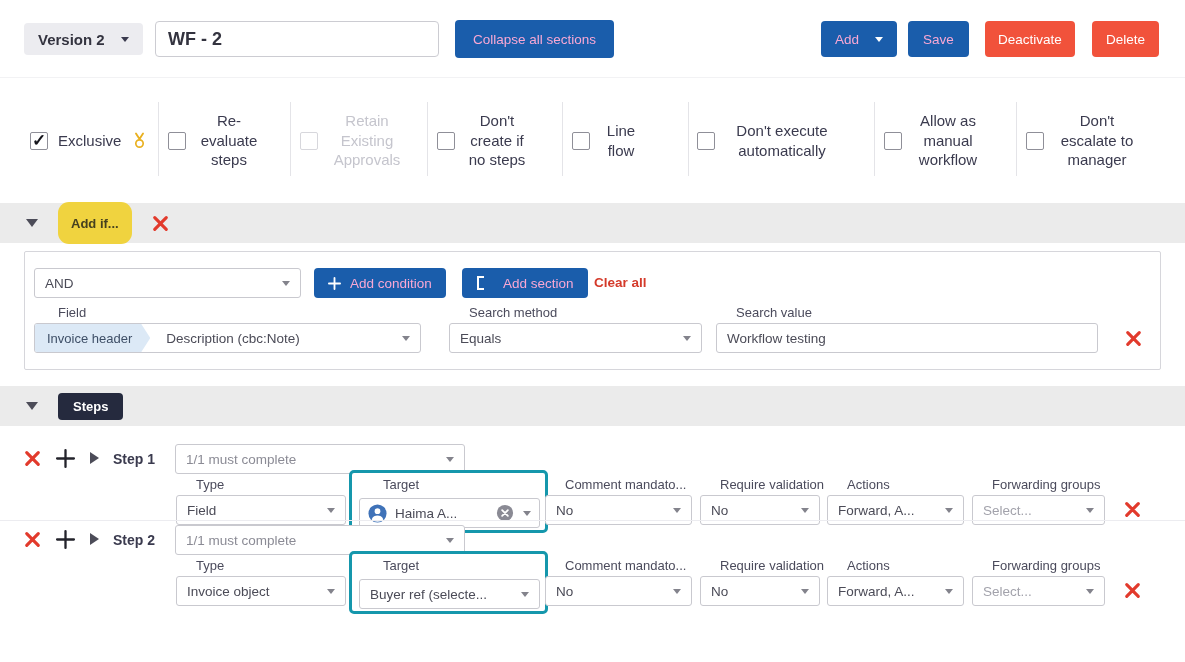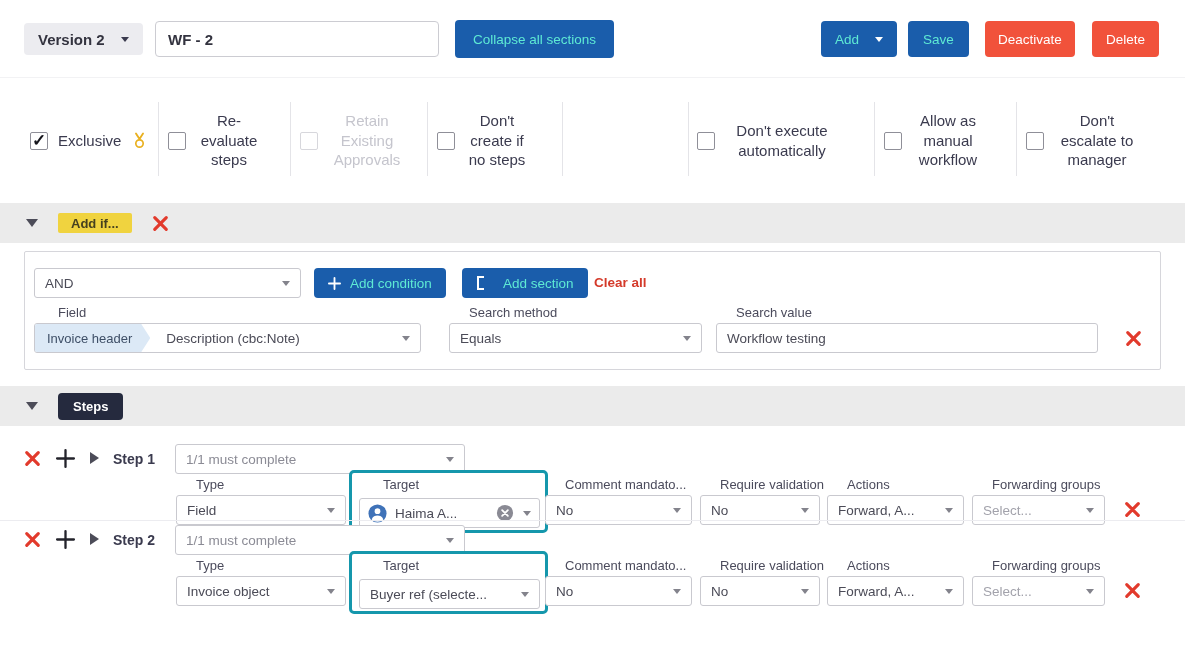--- a/index.html
+++ b/index.html
@@ -8,21 +8,21 @@
     width: 1185px; height: 662px; position: relative; overflow: hidden;
     background: #fff; color: #3a3a4e;
     font-family: "Liberation Sans", sans-serif;
   }
   .abs { position: absolute; }
   .btn {
     display: inline-flex; align-items: center; justify-content: center; gap: 16px;
     border: none; border-radius: 4px; font-family: inherit; font-size: 13.5px;
     cursor: pointer; white-space: nowrap;
   }
-  .btn-blue { background: #1a5dab; color: #5eead4; }
+  .btn-blue { background: #1a5dab; color: #f9a8d4; }
   .btn-red  { background: #f1523b; color: #fff; }
   .caret { width: 0; height: 0; border-left: 4.5px solid transparent; border-right: 4.5px solid transparent; border-top: 5px solid #83838c; flex: none; }
   .caret-white { border-top-color: #fff; }
   .caret-dark  { border-top-color: #3a3a4e; }
   .sel {
     display: flex; align-items: center; border: 1px solid #c9c9cf; border-radius: 3px;
     background: #fff; height: 30px; padding: 0 10px; font-size: 13.5px; color: #4b4b57;
     cursor: pointer; overflow: hidden;
   }
   .sel .sel-txt { flex: 1; overflow: hidden; white-space: nowrap; text-overflow: ellipsis; }
@@ -54,21 +54,21 @@
   .step-name { font-size: 14px; font-weight: 700; color: #3a3a4e; white-space: nowrap; }
 </style>
 </head>
 <body>
 
 <div class="abs" style="left:0;top:0;width:1185px;height:78px;border-bottom:1px solid #f2f2f4;background:#fff;">
   <div class="btn abs" style="left:24px;top:23px;height:32px;padding:0 14px;background:#ececf0;color:#33333f;font-weight:700;font-size:15px;">
     <span>Version 2</span>
     <span class="caret caret-dark"></span>
   </div>
-  <input class="abs" style="left: 155px; top: 21px; width: 284px; height: 36px; border: 1px solid rgb(204, 204, 210); border-radius: 4px; padding: 0px 12px; font-size: 15px; font-weight: 600; color: rgb(51, 51, 63);" value="WF - 2">
+  <input class="abs" style="left: 155px; top: 21px; width: 284px; height: 36px; border: 1px solid rgb(204, 204, 210); border-radius: 4px; padding: 0px 12px; font-size: 18px; font-weight: 600; color: rgb(51, 51, 63);" value="WF - 2">
   <button class="btn btn-blue abs" style="left:455px;top:20px;height:38px;padding:0 18px;">Collapse all sections</button>
   <div class="btn btn-blue abs" style="left:821px;top:21px;height:36px;padding:0 14px;">
     <span>Add</span>
     <span class="caret caret-white"></span>
   </div>
   <button class="btn btn-blue abs" style="left:908px;top:21px;height:36px;padding:0 15px;">Save</button>
   <button class="btn btn-red abs" style="left:985px;top:21px;height:36px;padding:0 13px;">Deactivate</button>
   <button class="btn btn-red abs" style="left:1092px;top:21px;height:36px;padding:0 14px;">Delete</button>
 </div>
 
@@ -98,40 +98,44 @@
   <div class="opt-item" style="left:300px;">
     <span class="cb cb-disabled"></span>
     <span class="opt-label" style="width:78px;color:#c5c5cd;">Retain Existing Approvals</span>
   </div>
 
   <div class="opt-item" style="left:437px;">
     <span class="cb"></span>
     <span class="opt-label" style="width:64px;">Don't create if no steps</span>
   </div>
 
+  <div class="opt-item" style="left:572px;">
+    <span class="cb"></span>
+    <span class="opt-label" style="width:42px;">Line flow</span>
+  </div>
 
   <div class="opt-item" style="left:697px;">
     <span class="cb"></span>
     <span class="opt-label" style="width:114px;">Don't execute automatically</span>
   </div>
 
   <div class="opt-item" style="left:884px;">
     <span class="cb"></span>
     <span class="opt-label" style="width:72px;">Allow as manual workflow</span>
   </div>
 
   <div class="opt-item" style="left:1026px;">
     <span class="cb"></span>
     <span class="opt-label" style="width:86px;">Don't escalate to manager</span>
   </div>
 </div>
 
 <div class="section-bar" style="top:203px;">
   <span class="tri-down"></span>
-  <button class="btn" style="margin-left:20px;background:#f0d33f;color:#46411f;font-size:13px;font-weight:700;height:20px;padding:0 13px;border-radius:2px;">Add if...</button>
+  <button class="btn" style="margin-left:20px;background:#f0d33f;color:#46411f;font-size:13px;font-weight:700;height:42px;padding:0 13px;border-radius:11px;">Add if...</button>
   <svg class="icon-x" viewBox="0 0 20 20" style="margin-left:18px;">
     <path d="M4.5 4.5 L15.5 15.5 M15.5 4.5 L4.5 15.5" stroke="#e23a2c" stroke-width="3" stroke-linecap="round" fill="none"></path>
   </svg>
 </div>
 
 <div class="abs" style="left:24px;top:251px;width:1137px;height:119px;border:1px solid #d6d6db;border-radius:2px;background:#fff;">
   <div class="sel abs" style="left:9px;top:16px;width:267px;">
     <span class="sel-txt">AND</span>
     <span class="caret"></span>
   </div>

